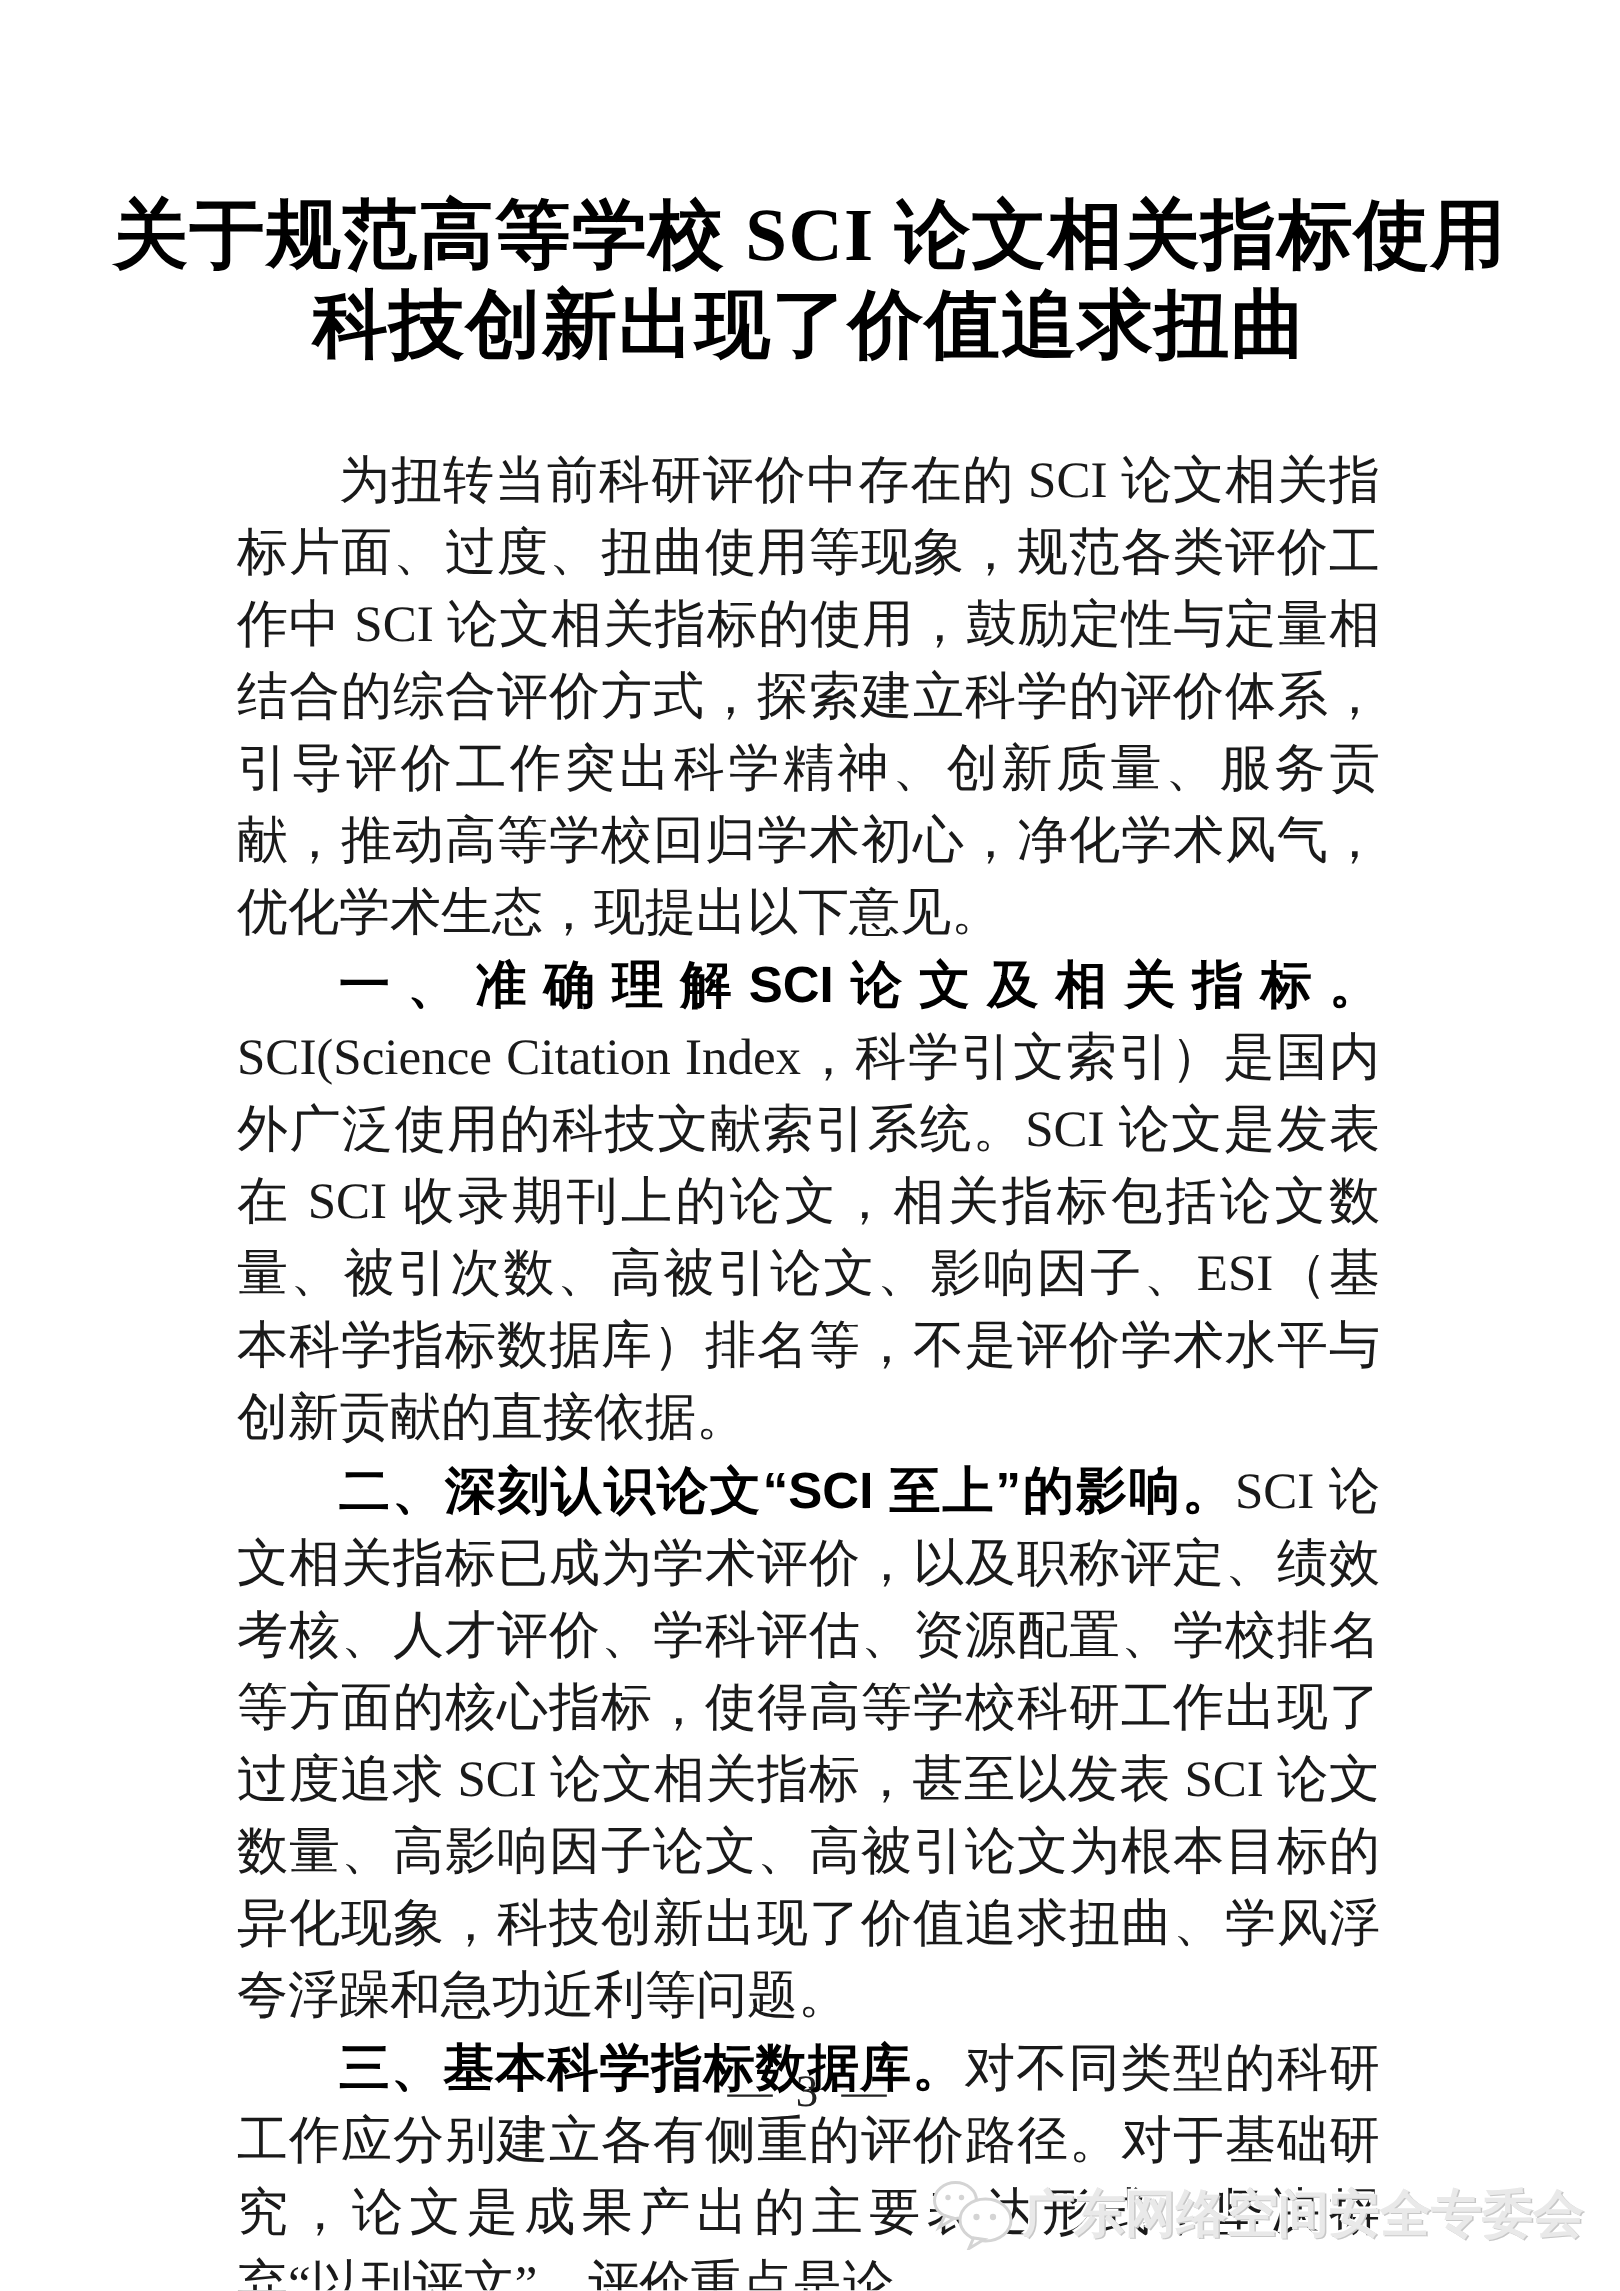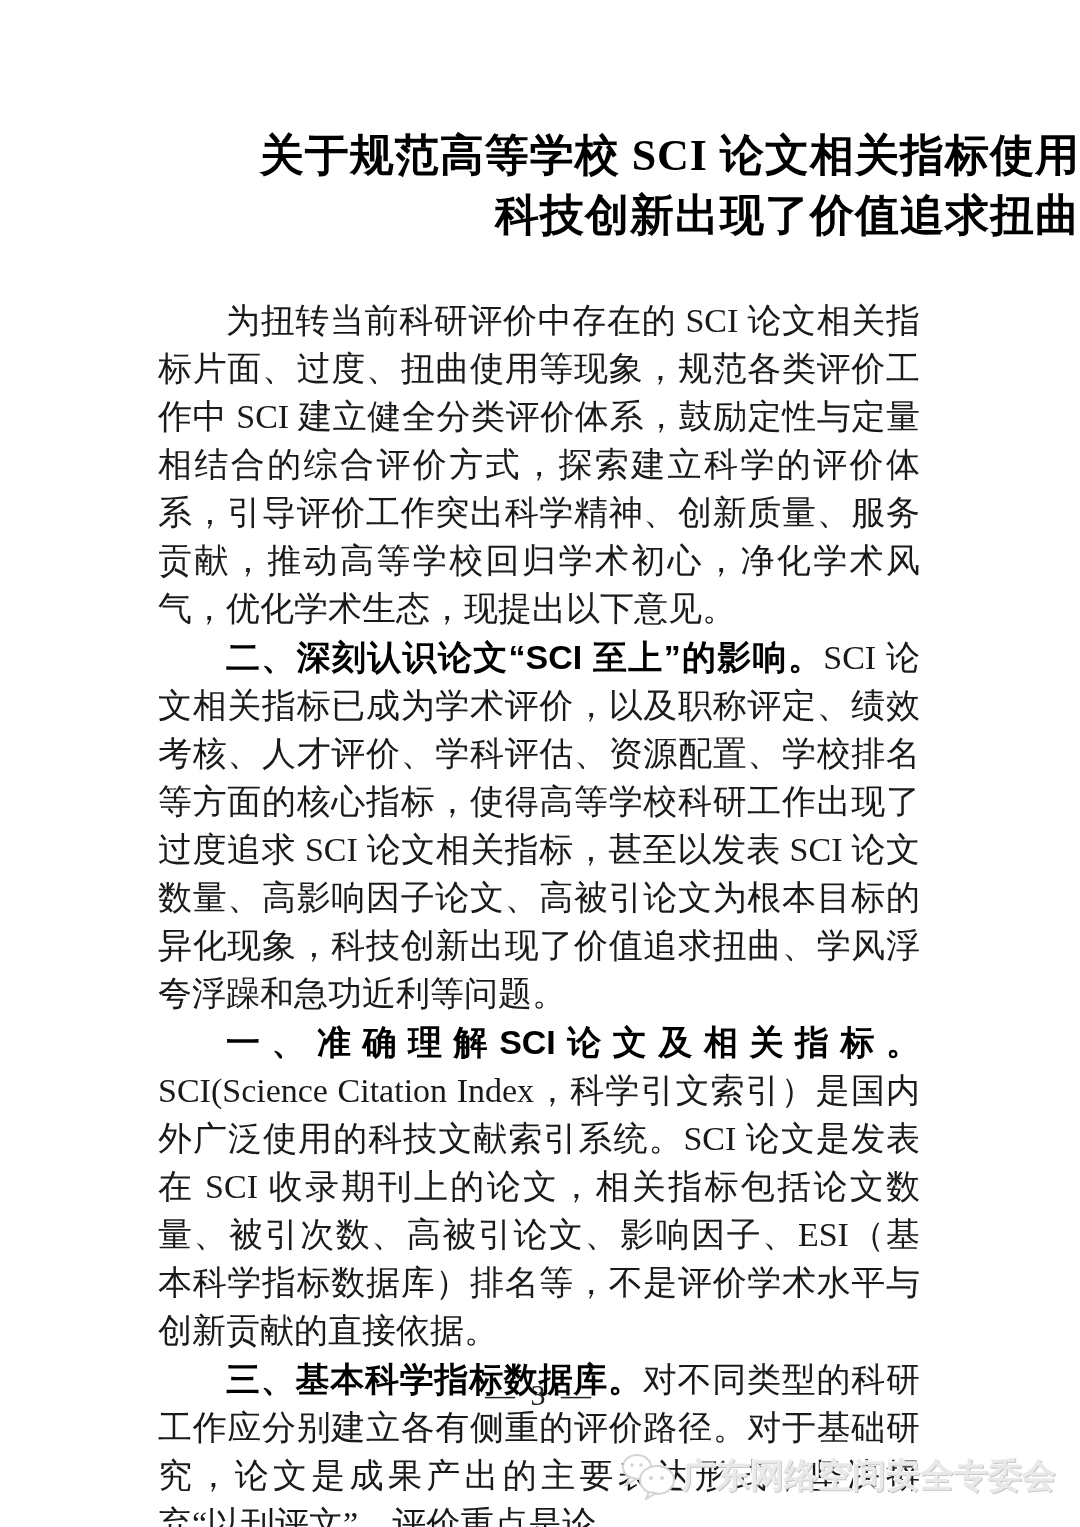--- a/index.html
+++ b/index.html
@@ -11,24 +11,24 @@
     position: relative;
     width: 1080px;
     height: 1527px;
     background: #ffffff;
     overflow: hidden;
     font-family: "Liberation Serif", "DejaVu Serif", serif;
     color: #111111;
   }
   .doc-title {
     margin: 126px 0 0 0;
-    text-align: right;
+    text-align: center;
     font-family: "Liberation Serif", "DejaVu Serif", serif;
     font-weight: 700;
-    font-size: 44px;
+    font-size: 50px;
     line-height: 60px;
     color: #000000;
     letter-spacing: 1px;
   }
   .doc-body {
     position: relative;
     margin: 50px 0 0 158px;
     width: 762px;
     font-size: 34px;
     line-height: 48px;
@@ -78,25 +78,25 @@
 <body>
 
 <div class="page">
 
   <h1 class="doc-title">
     <span>关于规范高等学校 SCI 论文相关指标使用</span><br>
     <span>科技创新出现了价值追求扭曲</span>
   </h1>
 
   <div class="doc-body">
-    <p class="para"><span class="lead"></span><span>为扭转当前科研评价中存在的 SCI 论文相关指标片面、过度、扭曲使用等现象，规范各类评价工作中 SCI 建立健全分类评价体系，鼓励定性与定量相结合的综合评价方式，探索建立科学的评价体系，引导评价工作突出科学精神、创新质量、服务贡献，推动高等学校回归学术初心，净化学术风气，优化学术生态，现提出以下意见。</span></p>
+    <p class="para"><span class="lead"></span><span>为扭转当前科研评价中存在的 SCI 论文相关指标片面、过度、扭曲使用等现象，规范各类评价工作中 SCI 论文相关指标的使用，鼓励定性与定量相结合的综合评价方式，探索建立科学的评价体系，引导评价工作突出科学精神、创新质量、服务贡献，推动高等学校回归学术初心，净化学术风气，优化学术生态，现提出以下意见。</span></p>
+
+    <p class="para"><span class="lead">一、准确理解SCI论文及相关指标。</span><span>SCI(Science Citation Index，科学引文索引）是国内外广泛使用的科技文献索引系统。SCI 论文是发表在 SCI 收录期刊上的论文，相关指标包括论文数量、被引次数、高被引论文、影响因子、ESI（基本科学指标数据库）排名等，不是评价学术水平与创新贡献的直接依据。</span></p>
 
     <p class="para"><span class="lead">二、深刻认识论文“SCI 至上”的影响。</span><span>SCI 论文相关指标已成为学术评价，以及职称评定、绩效考核、人才评价、学科评估、资源配置、学校排名等方面的核心指标，使得高等学校科研工作出现了过度追求 SCI 论文相关指标，甚至以发表 SCI 论文数量、高影响因子论文、高被引论文为根本目标的异化现象，科技创新出现了价值追求扭曲、学风浮夸浮躁和急功近利等问题。</span></p>
-
-    <p class="para"><span class="lead">一、准确理解SCI论文及相关指标。</span><span>SCI(Science Citation Index，科学引文索引）是国内外广泛使用的科技文献索引系统。SCI 论文是发表在 SCI 收录期刊上的论文，相关指标包括论文数量、被引次数、高被引论文、影响因子、ESI（基本科学指标数据库）排名等，不是评价学术水平与创新贡献的直接依据。</span></p>
 
     <p class="para"><span class="lead">三、基本科学指标数据库。</span><span>对不同类型的科研工作应分别建立各有侧重的评价路径。对于基础研究，论文是成果产出的主要表达形式，坚决摒弃“以刊评文”，评价重点是论</span></p>
   </div>
 
   <div class="page-number">— 3 —</div>
 
   <div class="watermark">
     <span>
       <svg width="58" height="48" viewBox="0 0 58 48" xmlns="http://www.w3.org/2000/svg">
         <g stroke="#d4d4d4" stroke-width="2" fill="#ffffff">

